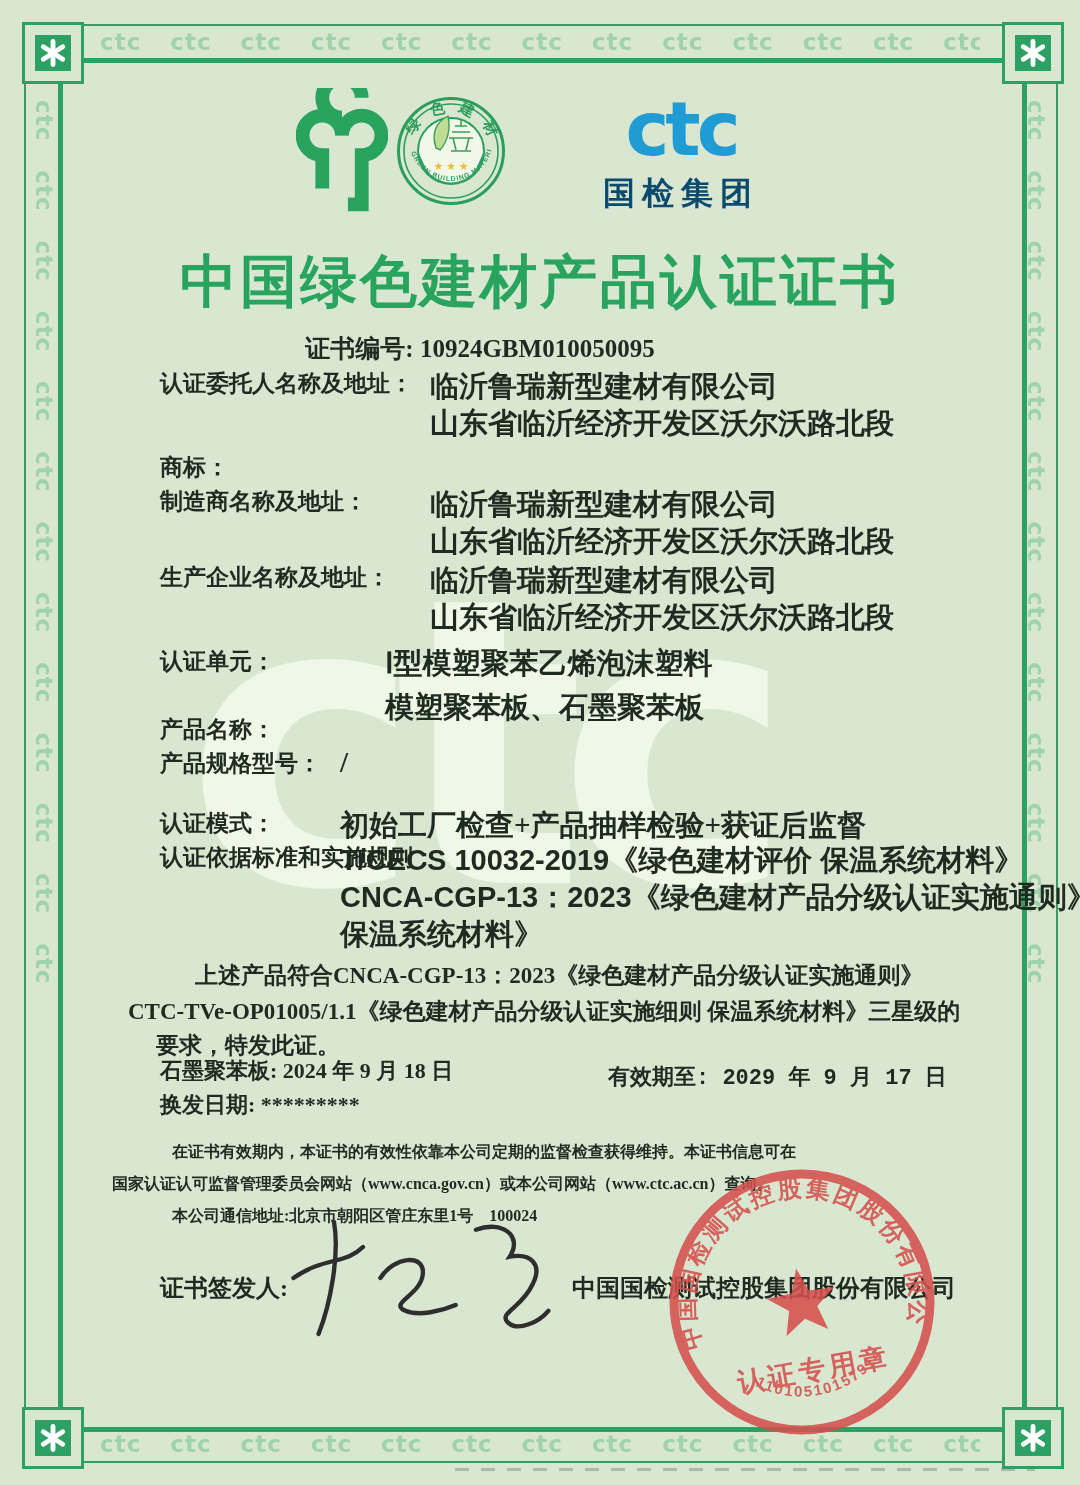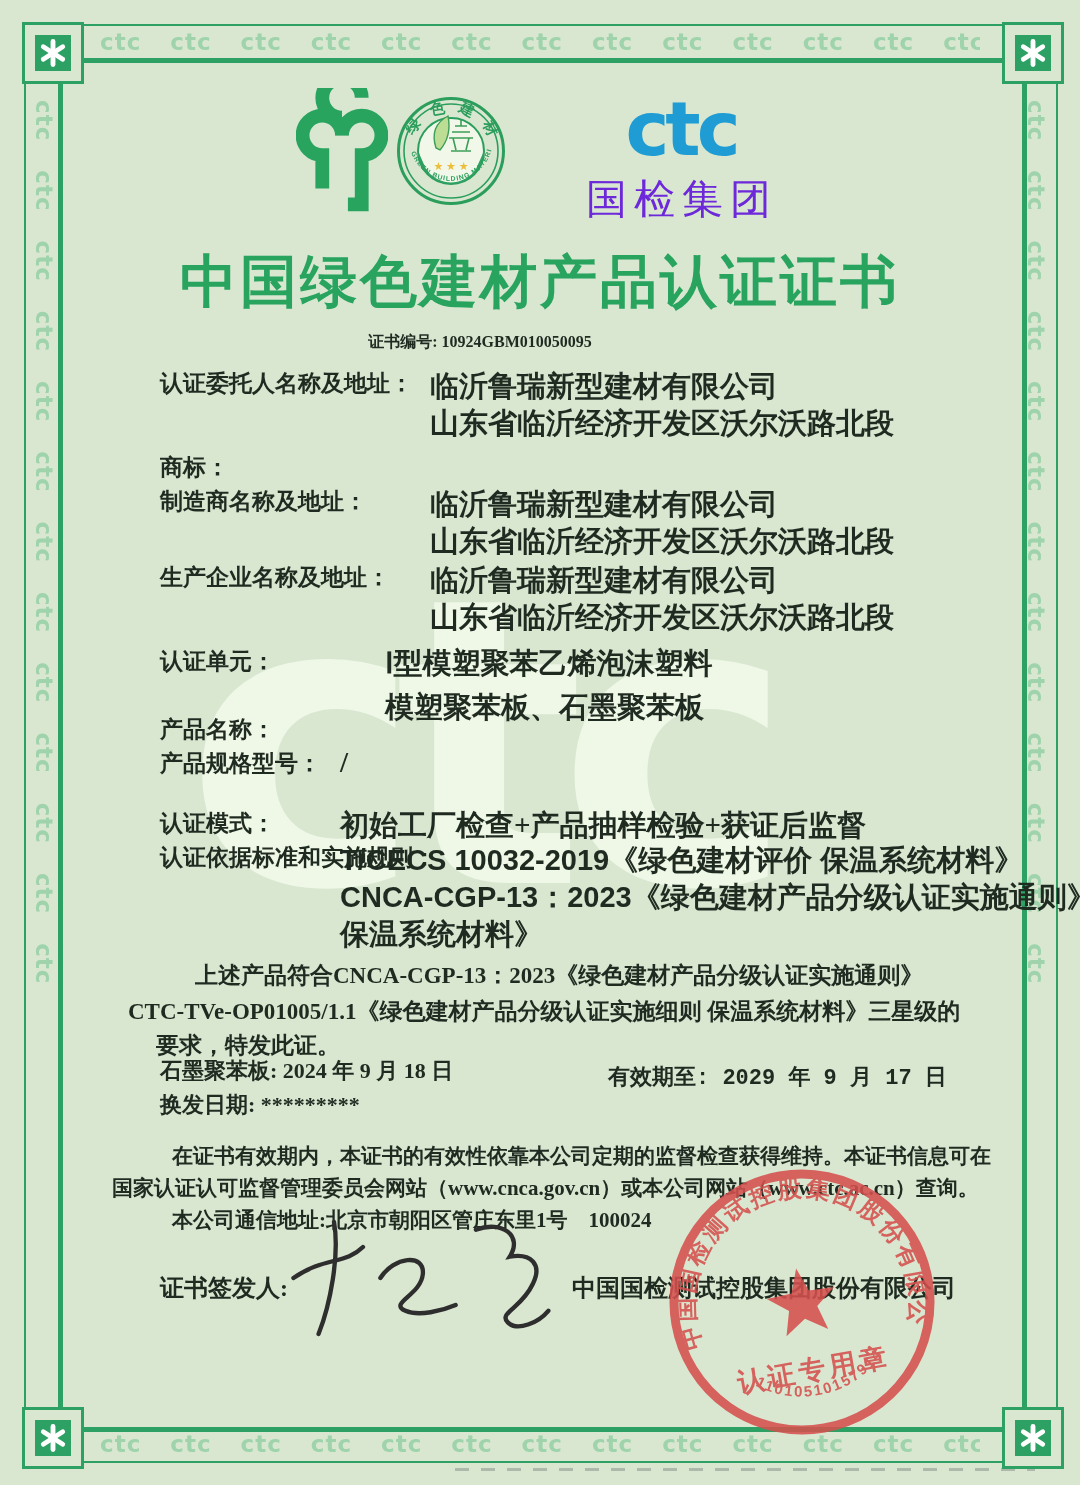--- a/index.html
+++ b/index.html
@@ -20,31 +20,31 @@
   .corner .sq{width:36px;height:36px;background:#2da164;display:flex;align-items:center;justify-content:center;}
   
   .watermark{left:185px;top:545px;font-family:"DejaVu Sans",sans-serif;font-weight:900;
              font-size:400px;letter-spacing:-28px;color:rgba(242,249,234,0.85);z-index:0;line-height:1;}
   
   .gp-logo{left:296px;top:88px;z-index:2;}
   .badge{left:396px;top:96px;z-index:2;}
   .ctc-block{left:586px;top:92px;z-index:2;width:190px;text-align:center;}
   .ctc-word{font-family:"DejaVu Sans",sans-serif;font-weight:900;font-size:74px;
             color:#1e9cd3;letter-spacing:-4px;line-height:74px;}
-  .ctc-cn{font-family:"Liberation Sans",sans-serif;font-weight:400;font-size:41px;
-          color:#6d28d9;letter-spacing:7px;margin-top:6px;white-space:nowrap;}
+  .ctc-cn{font-family:"Liberation Sans",sans-serif;font-weight:700;font-size:32px;
+          color:#0c4a6e;letter-spacing:7px;margin-top:6px;white-space:nowrap;}
   .doc-title{left:0;top:244px;width:1080px;text-align:center;font-size:57px;font-weight:bold;
              color:#28a45f;letter-spacing:3px;z-index:2;font-family:Liberation Mono, monospace;}
-  .cert-no{left:0;top:332px;width:960px;text-align:center;font-size:16px;font-weight:bold;z-index:2;}
+  .cert-no{left:0;top:332px;width:960px;text-align:center;font-size:25px;font-weight:bold;z-index:2;}
   
   .lbl{position:absolute;left:160px;font-size:23px;font-weight:bold;white-space:nowrap;z-index:2;}
   .val{position:absolute;font-size:29px;font-weight:bold;white-space:nowrap;z-index:2;}
   .val .ln{line-height:37px;}
   .stmt{position:absolute;font-size:23px;font-weight:bold;white-space:nowrap;z-index:2;}
-  .note{position:absolute;font-size:21px;font-weight:bold;white-space:nowrap;z-index:2;}
+  .note{position:absolute;font-size:16px;font-weight:bold;white-space:nowrap;z-index:2;}
   .sig-label{left:160px;top:1272px;font-size:24px;font-weight:bold;z-index:2;}
   .issuer-name{left:572px;top:1272px;font-size:24px;font-weight:bold;z-index:2;white-space:nowrap;}
   .signature{left:278px;top:1212px;z-index:2;}
   .seal{left:652px;top:1152px;z-index:4;opacity:.88;}
   .crop-line{left:455px;top:1468px;width:580px;height:3px;z-index:0;
              background:repeating-linear-gradient(90deg,#9aa59a 0 14px,transparent 14px 26px);opacity:.7;}
 </style>
 </head>
 <body>
 

